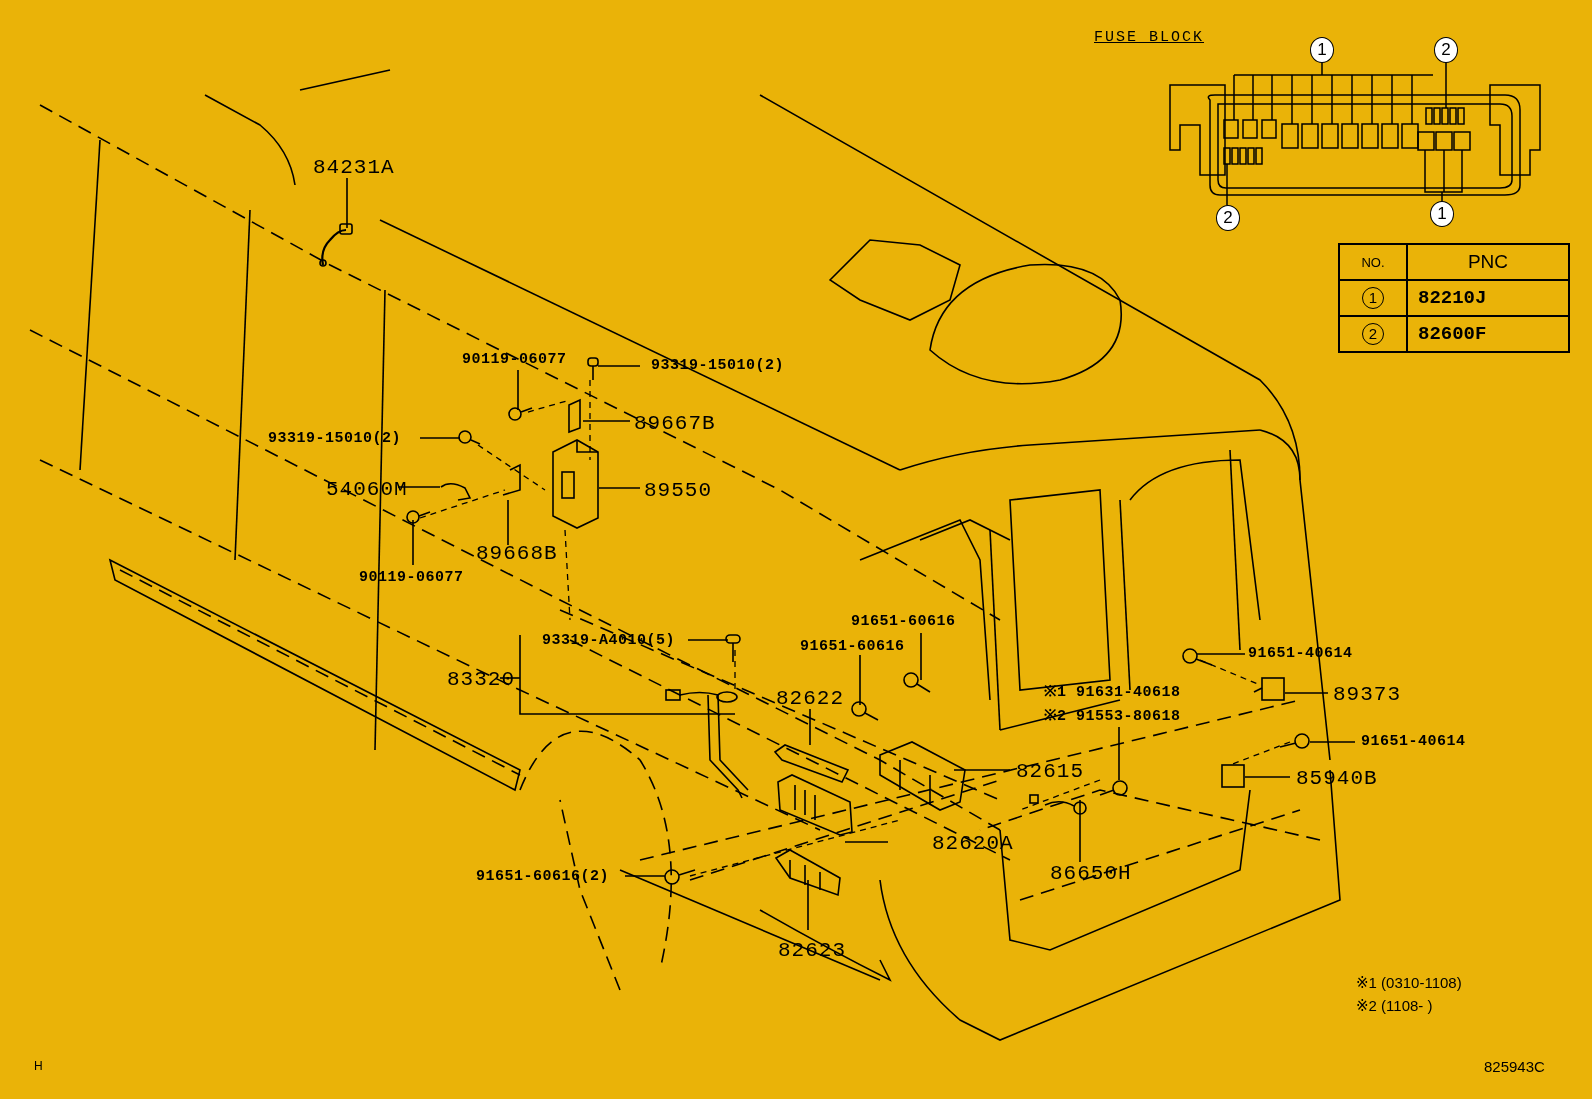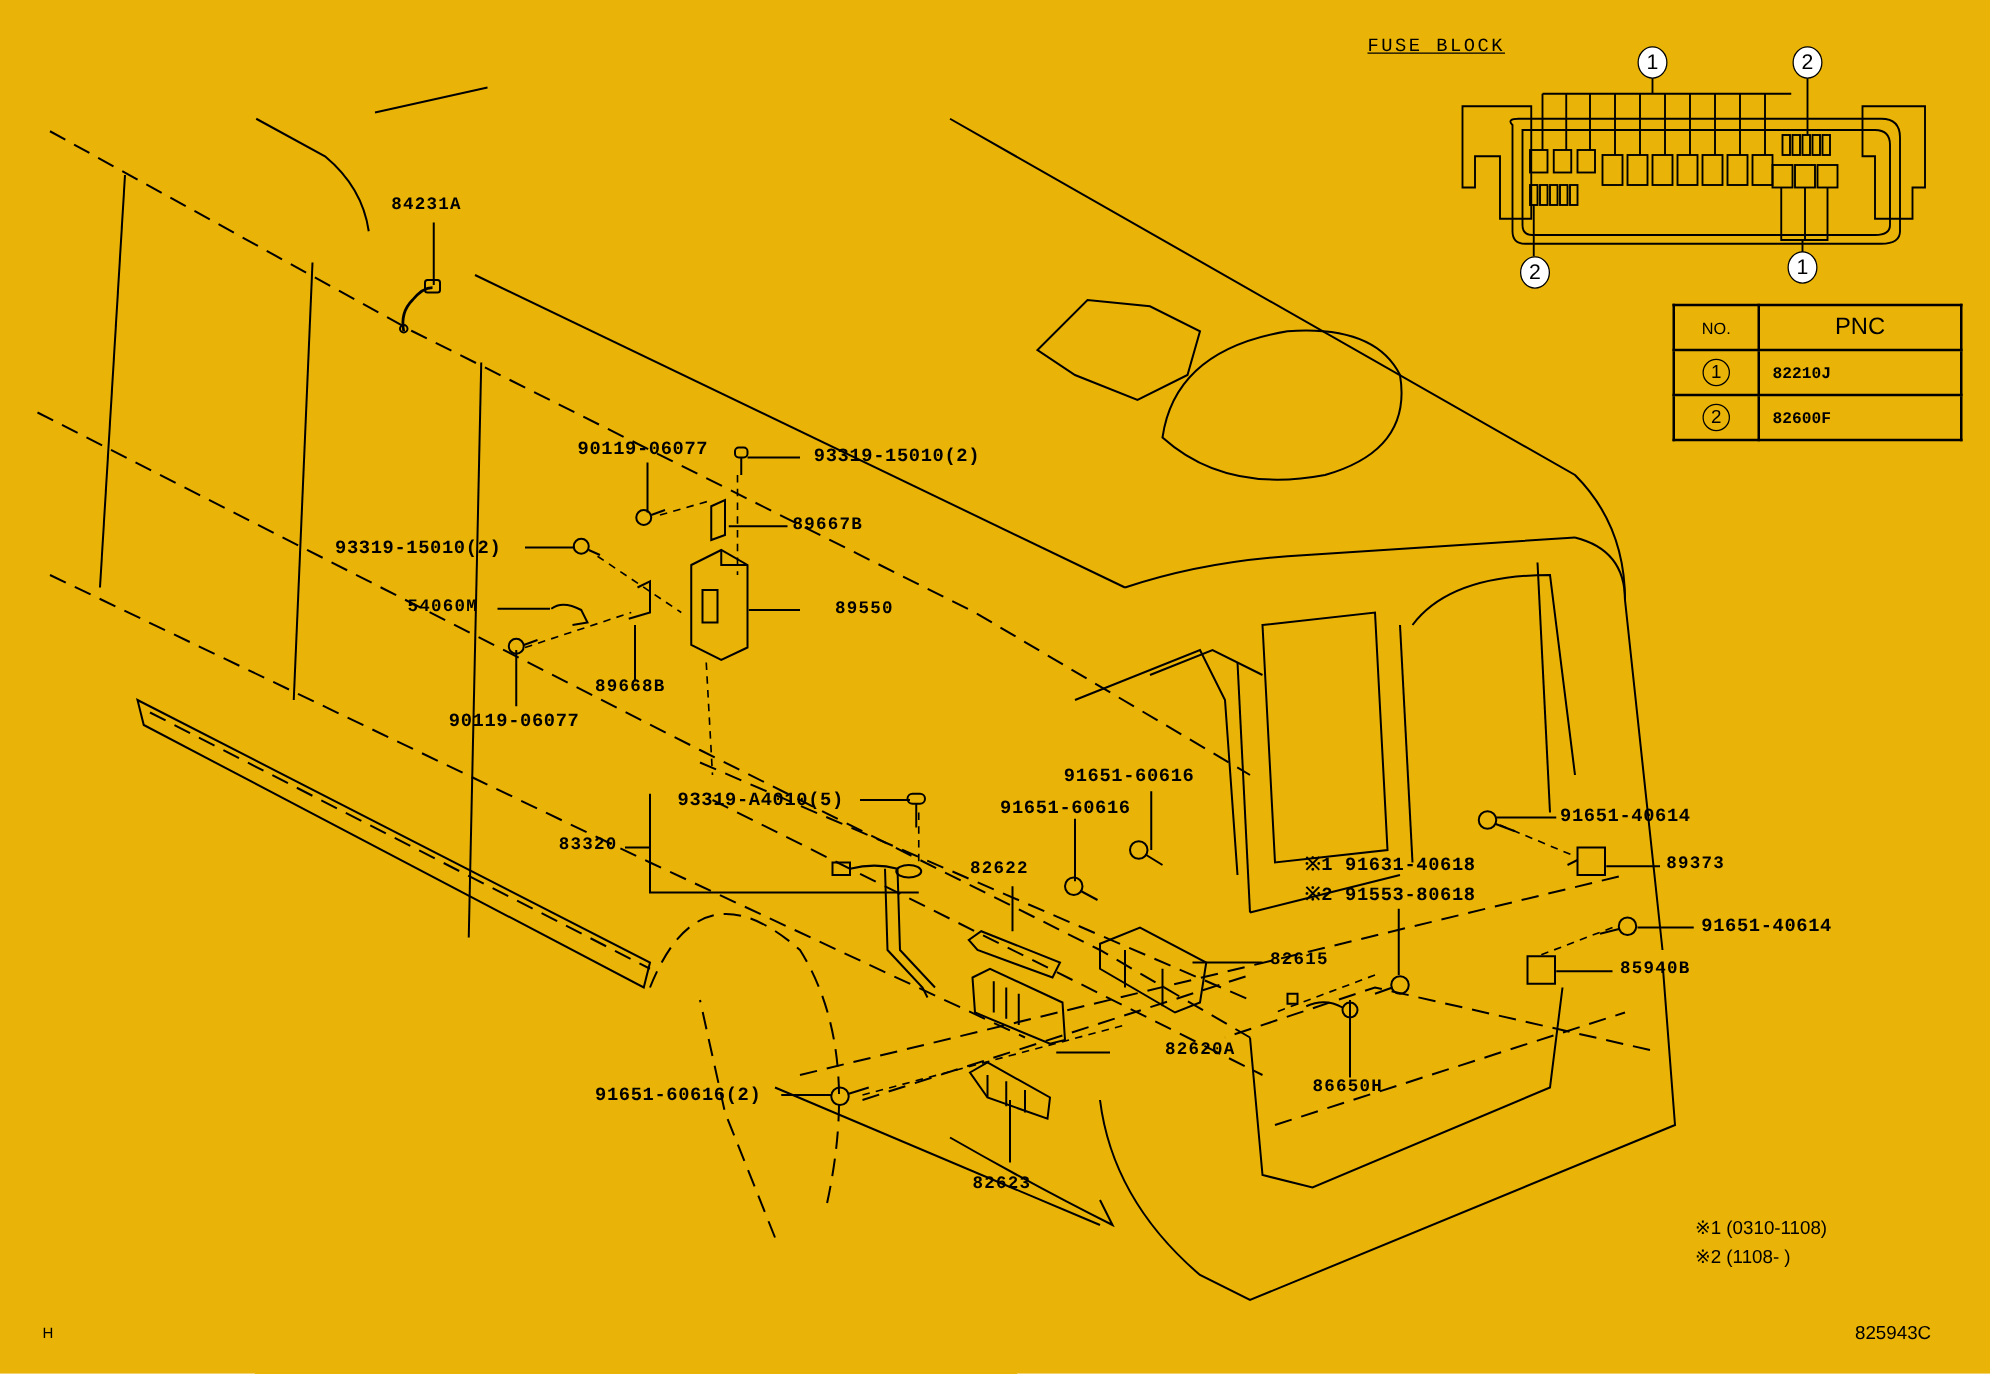--- a/index.html
+++ b/index.html
@@ -1,26 +1,26 @@
 <!DOCTYPE html>
 <html><head>
 <meta charset="utf-8">
 <style>
   html, body { margin: 0; padding: 0; background: #ffffff; }
   #stage { position: relative; width: 1592px; height: 1099px; overflow: hidden; background: #eab308; }
   svg#art { position: absolute; left: 0; top: 0; }
   .lbl { position: absolute; font-family: "Liberation Mono", "DejaVu Sans Mono", monospace; color: #000; white-space: nowrap; line-height: 1; }
-  .big { font-size: 14px; font-weight: bold; letter-spacing: 1px; }
+  .big { font-size: 21px; font-weight: normal; letter-spacing: 1px; }
   .sm { font-size: 15px; font-weight: bold; letter-spacing: 0.5px; }
   .note { font-family: "Liberation Sans", "DejaVu Sans", sans-serif; font-size: 15px; font-weight: normal; margin-top: 17px; }
   .title { font-family: "Liberation Mono", monospace; font-size: 15px; text-decoration: underline; letter-spacing: 2px; }
   table.pnc { position: absolute; left: 1338px; top: 243px; border-collapse: collapse; font-family: "Liberation Mono", monospace; }
   table.pnc td { border: 2px solid #000; height: 34px; padding: 0 20px; }
   table.pnc td.no { width: 26px; text-align: center; font-family: "Liberation Sans", sans-serif; font-size: 13px; }
-  table.pnc td.pn { width: 130px; font-size: 13px; font-weight: bold; padding-left: 10px; }
+  table.pnc td.pn { width: 130px; font-size: 19px; font-weight: bold; padding-left: 10px; }
   table.pnc td.hdr { text-align: center; font-family: "Liberation Sans", sans-serif; font-size: 19px; font-weight: normal; }
   .circ { display: inline-block; width: 20px; height: 20px; border: 1.5px solid #000; border-radius: 50%; text-align: center; line-height: 20px; font-family: "Liberation Sans", sans-serif; font-size: 15px; }
   .callout { position: absolute; width: 22px; height: 24px; border: 1.5px solid #000; border-radius: 50%; text-align: center; line-height: 24px; font-family: "Liberation Sans", sans-serif; font-size: 17px; background: #fff; }
 </style>
 </head>
 <body>
 
 <div id="stage">
 
 <svg id="art" width="1592" height="1099" viewBox="0 0 1592 1099" fill="none" stroke="#000" stroke-width="1.6">
@@ -236,21 +236,21 @@
   </tr>
 </tbody>
     </table>
 
 <div class="lbl big" style="left:313px; top:157px;">84231A</div>
 <div class="lbl sm" style="left:462px; top:352px;">90119-06077</div>
 <div class="lbl sm" style="left:651px; top:358px;">93319-15010(2)</div>
 <div class="lbl big" style="left:634px; top:413px;">89667B</div>
 <div class="lbl sm" style="left:268px; top:431px;">93319-15010(2)</div>
 <div class="lbl big" style="left:326px; top:479px;">54060M</div>
-<div class="lbl big" style="left:668px; top:480px;text-align:center;">89550</div>
+<div class="lbl big" style="left:644px; top:480px;text-align:center;">89550</div>
 <div class="lbl big" style="left:476px; top:543px;">89668B</div>
 <div class="lbl sm" style="left:359px; top:570px;">90119-06077</div>
 <div class="lbl sm" style="left:542px; top:633px;">93319-A4010(5)</div>
 <div class="lbl big" style="left:447px; top:669px;">83320</div>
 <div class="lbl sm" style="left:851px; top:614px;">91651-60616</div>
 <div class="lbl sm" style="left:800px; top:639px;">91651-60616</div>
 <div class="lbl big" style="left:776px; top:688px;">82622</div>
 <div class="lbl big" style="left:1016px; top:761px;">82615</div>
 <div class="lbl big" style="left:932px; top:833px;">82620A</div>
 <div class="lbl sm" style="left:476px; top:869px;">91651-60616(2)</div>

